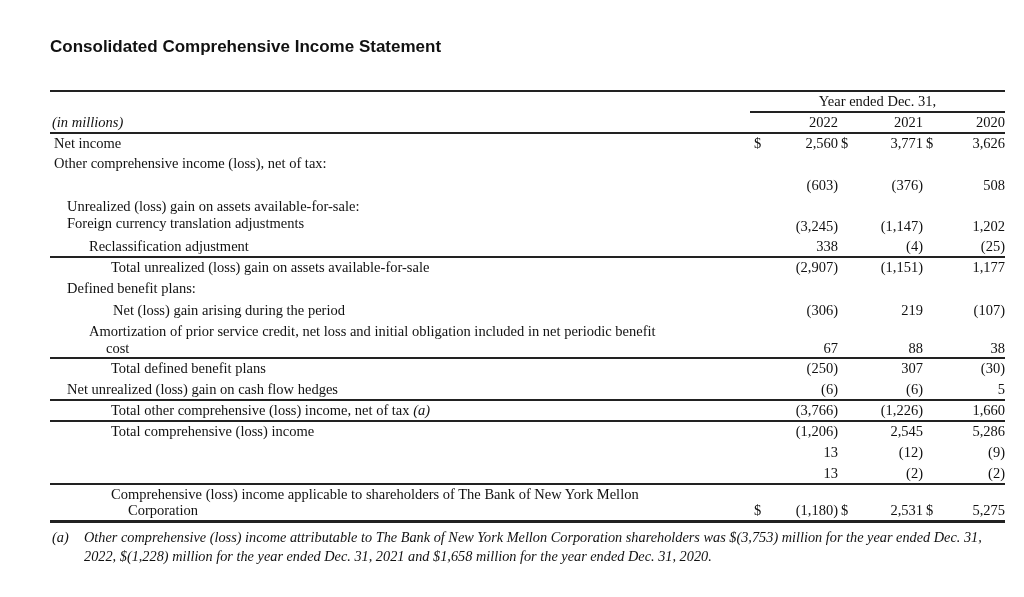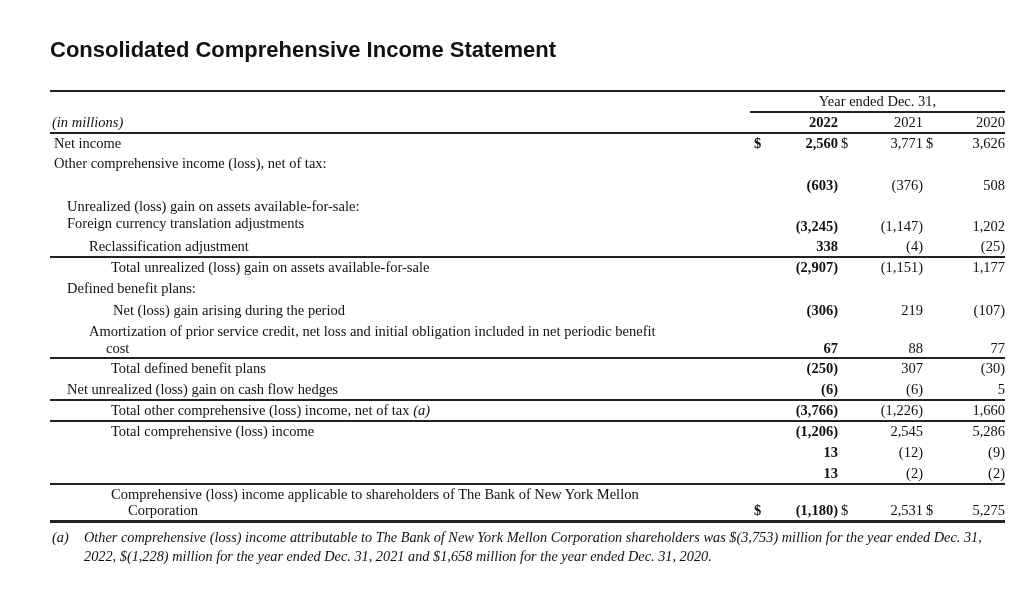--- a/index.html
+++ b/index.html
@@ -1,24 +1,24 @@
 <!DOCTYPE html>
 <html><head>
 <meta charset="utf-8">
 <style>
   html, body { margin:0; padding:0; background:#ffffff; }
   body { width:1024px; height:597px; position:relative; overflow:hidden; color:#111; }
-  .title { position:absolute; left:50px; top:37px; font-family:"Liberation Sans", sans-serif; font-weight:bold; font-size:22px; color:#111;text-align:center; }
+  .title { position:absolute; left:50px; top:37px; font-family:"Liberation Sans", sans-serif; font-weight:bold; font-size:17px; color:#111;text-align:center; }
   .tbl { position:absolute; left:50px; top:90px; width:958px; font-family:"Liberation Serif", serif; font-size:14.5px; }
   .hdr-top-rule { position:absolute; left:0; top:0; width:955px; height:0; border-top:2px solid #222; }
   .row { position:absolute; left:0; width:955px; height:20px; line-height:20px; }
   .lbl { position:absolute; white-space:nowrap; }
   .cell { position:absolute; text-align:right; white-space:nowrap; }
   .dollar { position:absolute; white-space:nowrap; }
-  .b { font-weight:bold; }
+  .b { font-weight:normal; }
   .i { font-style:italic; }
   .rule { position:absolute; height:0; border-top:2px solid #222; }
   .foot { position:absolute; left:52px; top:528px; width:960px; font-family:"Liberation Serif", serif; font-style:italic; font-size:14.3px; line-height:19px; }
   .foot .mark { position:absolute; left:0; top:0; }
   .foot .txt { position:absolute; left:32px; top:0; width:925px; }
 </style>
 </head>
 <body>
 
 <div class="title">Consolidated Comprehensive Income Statement</div>
@@ -95,21 +95,21 @@
     <span class="cell" style="left:885px;width:70px;">(107)</span>
   </div>
 
   <div class="row" style="top:231px;">
     <span class="lbl" style="left:39px;">Amortization of prior service credit, net loss and initial obligation included in net periodic benefit</span>
   </div>
   <div class="row" style="top:248px;">
     <span class="lbl" style="left:56px;">cost</span>
     <span class="cell b" style="left:720px;width:68px;">67</span>
     <span class="cell" style="left:803px;width:70px;">88</span>
-    <span class="cell" style="left:885px;width:70px;">77</span>
+    <span class="cell" style="left:885px;width:70px;">38</span>
   </div>
   <div class="rule" style="left:0;width:955px;top:267px;"></div>
 
   <div class="row" style="top:268px;">
     <span class="lbl" style="left:61px;">Total defined benefit plans</span>
     <span class="cell b" style="left:720px;width:68px;">(250)</span>
     <span class="cell" style="left:803px;width:70px;">307</span>
     <span class="cell" style="left:885px;width:70px;">(30)</span>
   </div>
 

